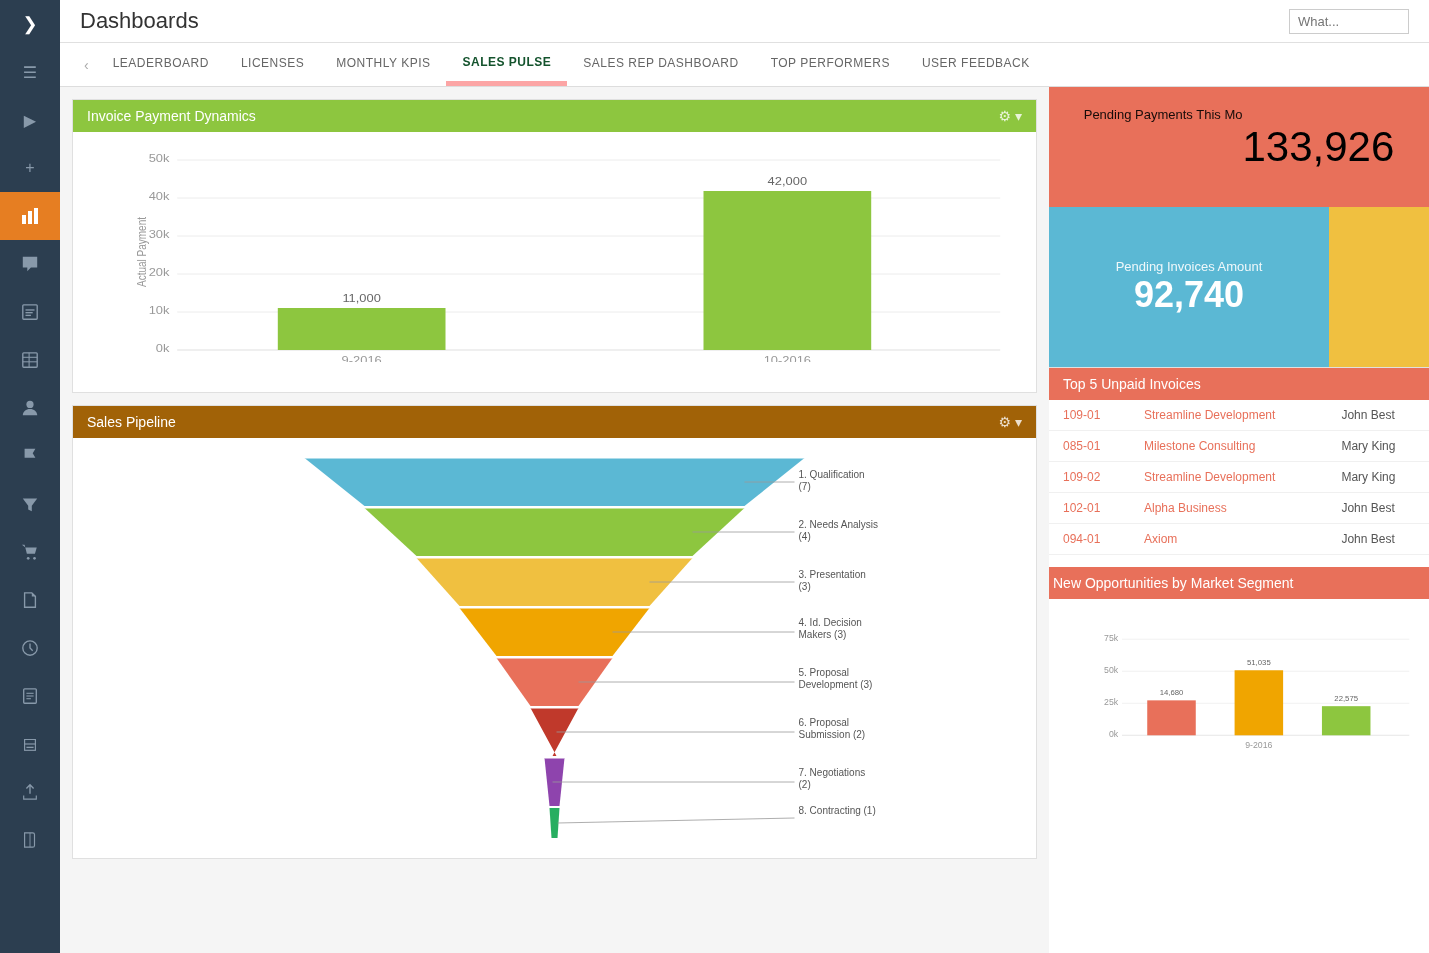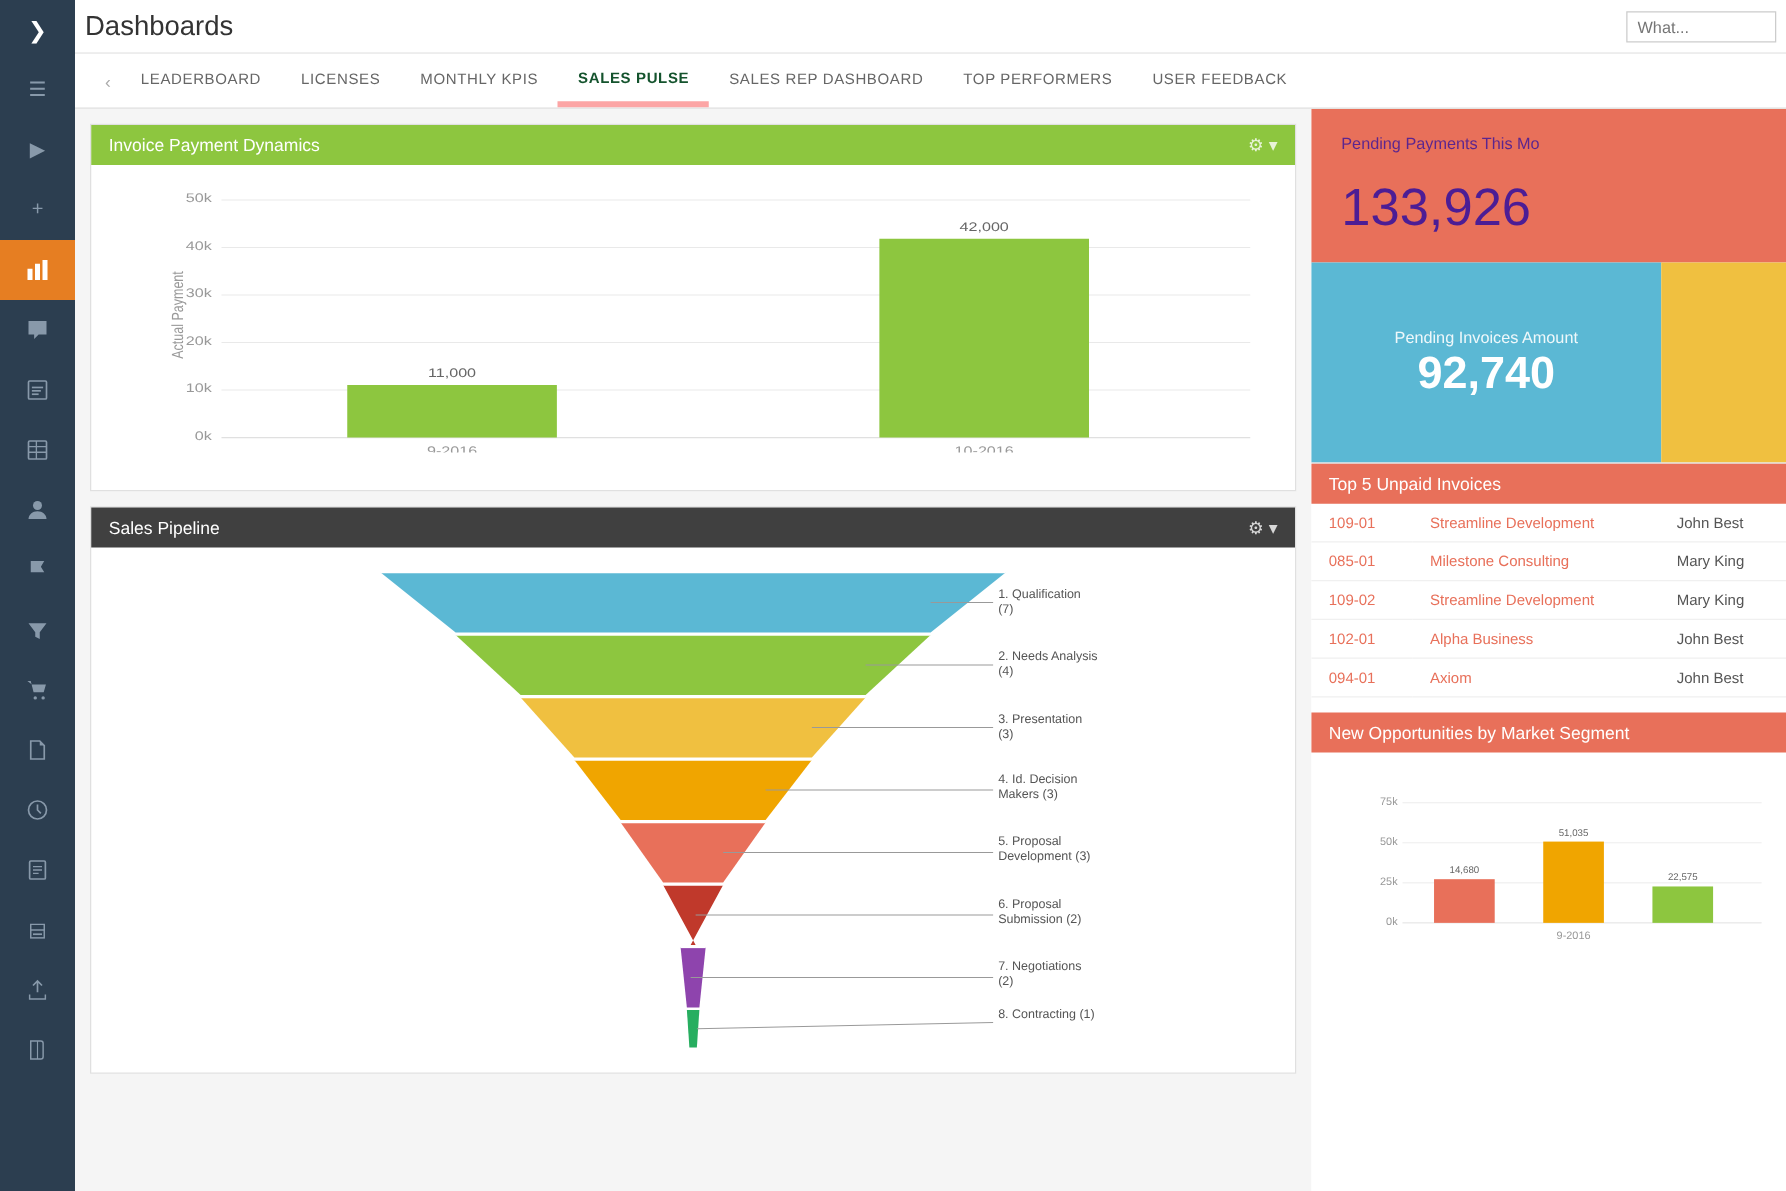--- a/index.html
+++ b/index.html
@@ -48,21 +48,21 @@
       flex-direction: column;
       overflow: hidden;
       background: #fff;
     }
 
     
     .header {
       display: flex;
       align-items: center;
       justify-content: space-between;
-      padding: 8px 8px;
+      padding: 8px 20px;
       background: #fff;
       border-bottom: 1px solid #e0e0e0;
     }
     .header-title {
       font-size: 22px;
       font-weight: 300;
       color: #333;
     }
     .header-search {
       border: 1px solid #ccc;
@@ -139,21 +139,21 @@
     .card-header {
       padding: 8px 14px;
       font-size: 14px;
       font-weight: 500;
       color: #fff;
       display: flex;
       align-items: center;
       justify-content: space-between;
     }
     .card-header.green { background: #8dc63f; }
-    .card-header.orange { background: #404040; }
+    .card-header.orange { background: #a16207; }
 
     
     .chart-container {
       position: relative;
       height: 260px;
       padding: 10px 10px 30px 50px;
     }
     .chart-svg { width: 100%; height: 100%; }
 
     
@@ -161,25 +161,25 @@
       padding: 10px;
       height: 420px;
       display: flex;
       align-items: flex-end;
       justify-content: center;
     }
 
     
     .pending-payment-block {
       background: #e8705a;
-      color: #4c1d95;
+      color: #000000;
       padding: 20px 24px;
       min-height: 120px;
       display: flex;
-      flex-direction: column;
+      flex-direction: row;
       justify-content: center;
     }
     .pending-payment-block .label {
       font-size: 13px;
       opacity: 0.9;
       margin-bottom: 4px;
     }
     .pending-payment-block .value {
       font-size: 42px;
       font-weight: 300;
@@ -230,21 +230,21 @@
       padding: 8px 14px;
       font-size: 12px;
       color: #555;
     }
     .unpaid-table td.link { color: #e8705a; cursor: pointer; }
 
     
     .opps-header {
       background: #e8705a;
       color: #fff;
-      padding: 8px 14px;
+      padding: 8px 4px;
       font-size: 14px;
       font-weight: 500;
     }
     .opps-chart {
       padding: 10px 10px 10px 40px;
       height: 160px;
       position: relative;
     }
 
     .gear-btn {

